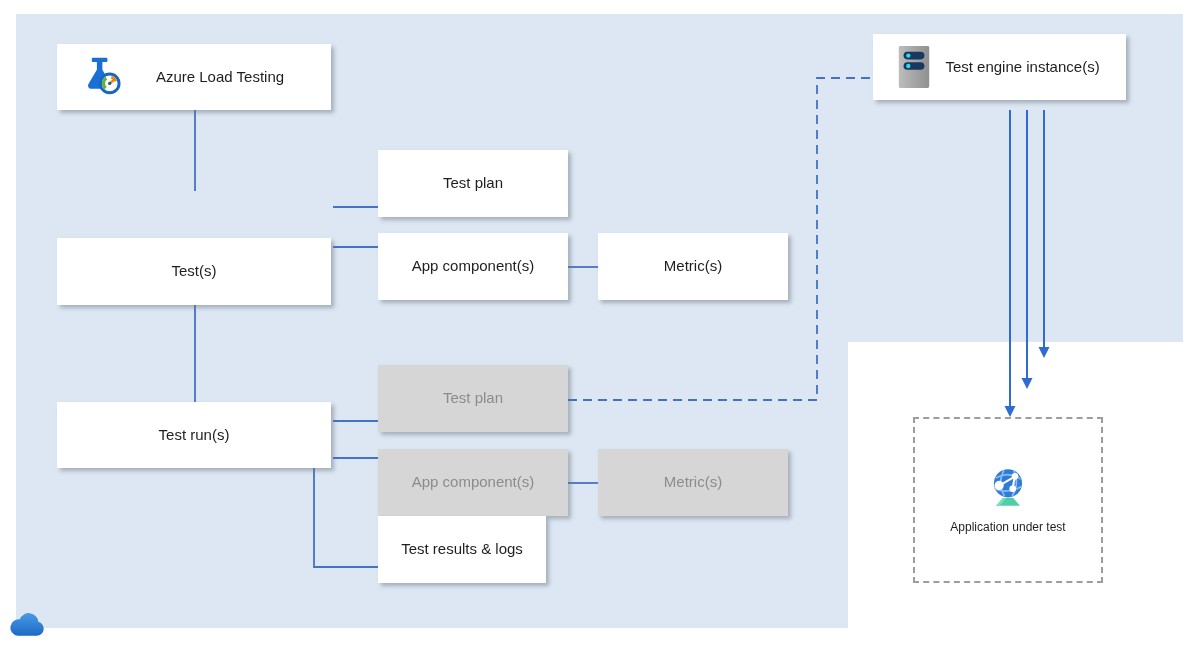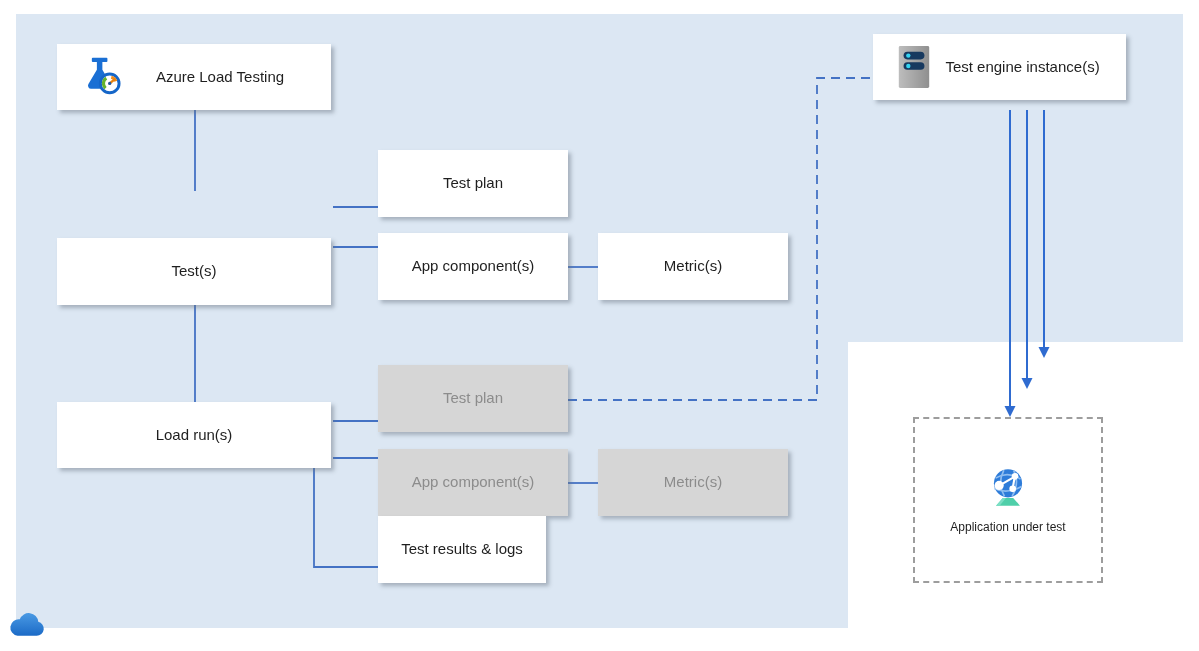--- a/index.html
+++ b/index.html
@@ -98,21 +98,21 @@
       <circle cx="14" cy="12" r="2.3" fill="#35d5f2"></circle>
       <circle cx="14" cy="23" r="2.3" fill="#35d5f2"></circle>
     </svg>
     <span class="lbl">Test engine instance(s)</span>
   </div>
 
   <div class="node" style="left:57px;top:191px;width:274px;height:67px;margin-top:47px;">
     <span>Test(s)</span>
   </div>
   <div class="node" style="left:57px;top:402px;width:274px;height:66px;">
-    <span>Load run(s)</span>
+    <span>Test run(s)</span>
   </div>
 
   <div class="node" style="left:378px;top:150px;width:190px;height:67px;">
     <span>Test plan</span>
   </div>
   <div class="node" style="left:378px;top:233px;width:190px;height:67px;">
     <span>App component(s)</span>
   </div>
   <div class="node" style="left:598px;top:233px;width:190px;height:67px;">
     <span>Metric(s)</span>

